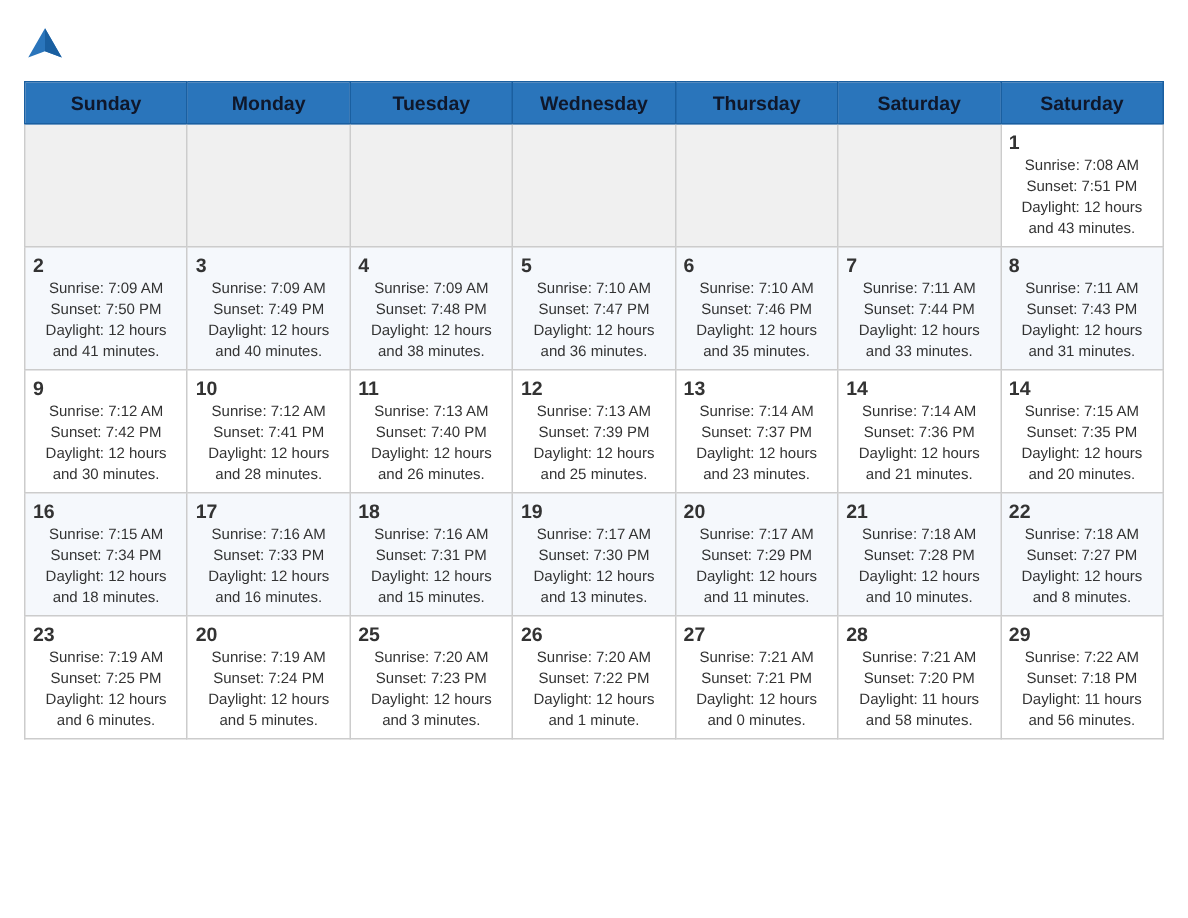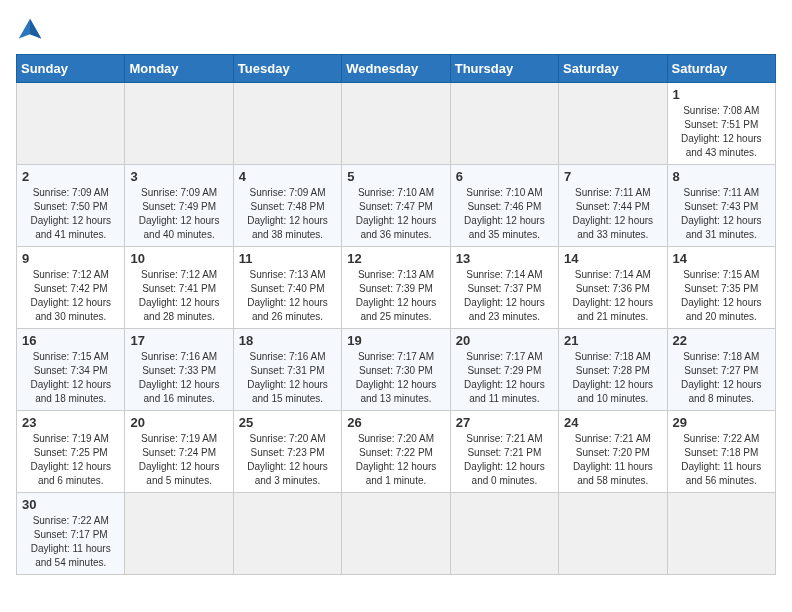--- a/index.html
+++ b/index.html
@@ -46,25 +46,25 @@
       font-size: 14px;
       color: #555;
     }
     table {
       width: 100%;
       border-collapse: collapse;
       table-layout: fixed;
     }
     thead tr th {
       background-color: #2a75bb;
-      color: #ffffff;
+      color: #0f172a;
       font-size: 13px;
       font-weight: bold;
       padding: 6px 4px;
-      text-align: left;
+      text-align: center;
       border: 1px solid #1a5fa0;
     }
     tbody tr td {
       border: 1px solid #ccc;
       vertical-align: top;
       padding: 4px 5px;
       font-size: 10px;
       color: #333;
       height: 80px;
       background: #fff;
@@ -241,34 +241,22 @@
         </td>
         <td>
           <span class="day-number">26</span>
           <div class="day-info">Sunrise: 7:20 AM<br>Sunset: 7:22 PM<br>Daylight: 12 hours and 1 minute.</div>
         </td>
         <td>
           <span class="day-number">27</span>
           <div class="day-info">Sunrise: 7:21 AM<br>Sunset: 7:21 PM<br>Daylight: 12 hours and 0 minutes.</div>
         </td>
         <td>
-          <span class="day-number">24</span>
+          <span class="day-number">28</span>
           <div class="day-info">Sunrise: 7:21 AM<br>Sunset: 7:20 PM<br>Daylight: 11 hours and 58 minutes.</div>
         </td>
         <td>
           <span class="day-number">29</span>
           <div class="day-info">Sunrise: 7:22 AM<br>Sunset: 7:18 PM<br>Daylight: 11 hours and 56 minutes.</div>
         </td>
       </tr>
-      <tr>
-        <td>
-          <span class="day-number">30</span>
-          <div class="day-info">Sunrise: 7:22 AM<br>Sunset: 7:17 PM<br>Daylight: 11 hours and 54 minutes.</div>
-        </td>
-        <td class="empty-cell"></td>
-        <td class="empty-cell"></td>
-        <td class="empty-cell"></td>
-        <td class="empty-cell"></td>
-        <td class="empty-cell"></td>
-        <td class="empty-cell"></td>
-      </tr>
     </tbody>
 </table>
 
 </body></html>

